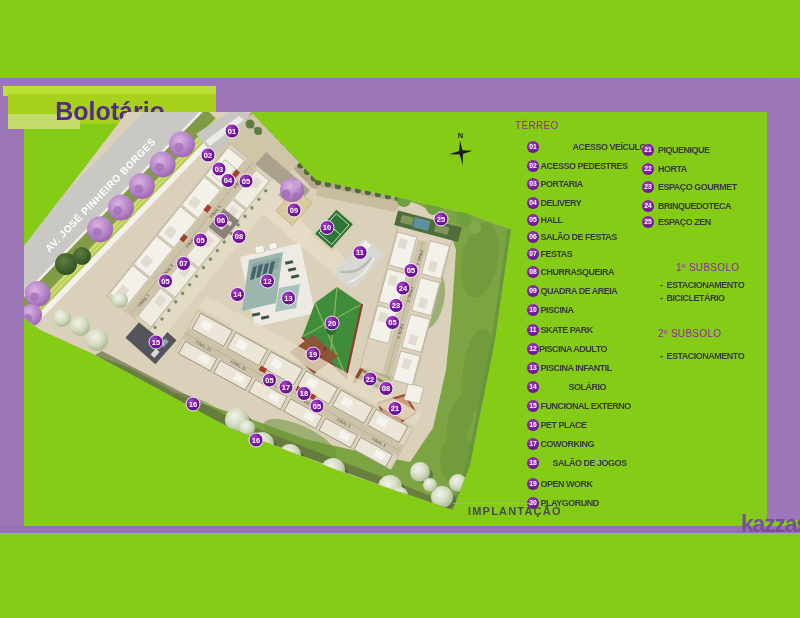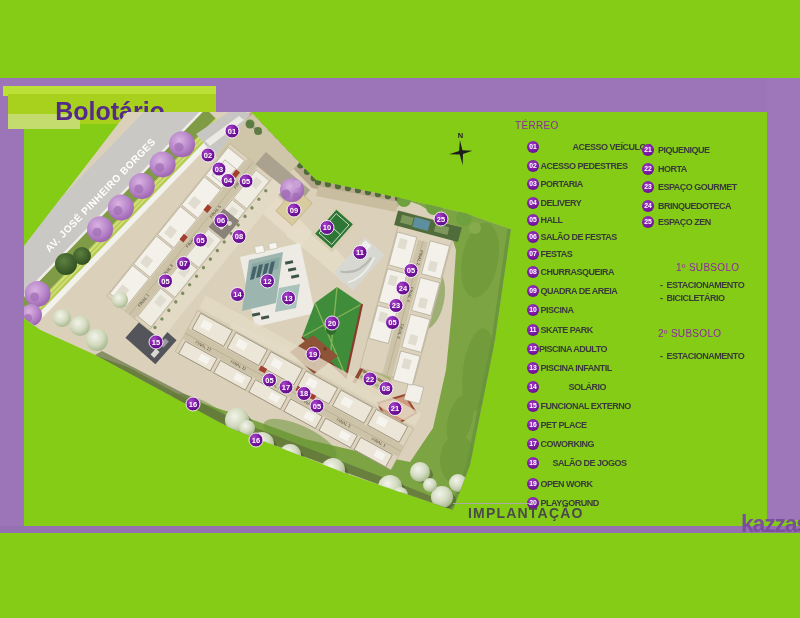--- a/index.html
+++ b/index.html
@@ -668,17 +668,17 @@
 <div class="lbl" style="left:660px;top:280px;">-&nbsp;&nbsp;ESTACIONAMENTO</div>
 
 <div class="lbl" style="left:660px;top:293px;">-&nbsp;&nbsp;BICICLETÁRIO</div>
 
 <div class="ph" style="left:658px;top:327.5px;">2º SUBSOLO</div>
 
 <div class="lbl" style="left:660px;top:351px;">-&nbsp;&nbsp;ESTACIONAMENTO</div>
 
 <div class="abs" style="left:453px;top:503px;width:82px;height:1px;background:#aaa;"></div>
 
-<div class="abs" style="left:468px;top:505px;font-weight:bold;font-size:14px;letter-spacing:1.2px;color:#4a4a4a;">IMPLANTAÇÃO</div>
+<div class="abs" style="left:468px;top:505px;font-weight:bold;font-size:11px;letter-spacing:1.2px;color:#4a4a4a;">IMPLANTAÇÃO</div>
 
 <div class="abs" style="left:741px;top:511px;font-weight:bold;font-size:23px;color:#7a4d9e;letter-spacing:-1.2px;white-space:nowrap;">kazzas</div>
 
 </div>
 
 </body></html>

